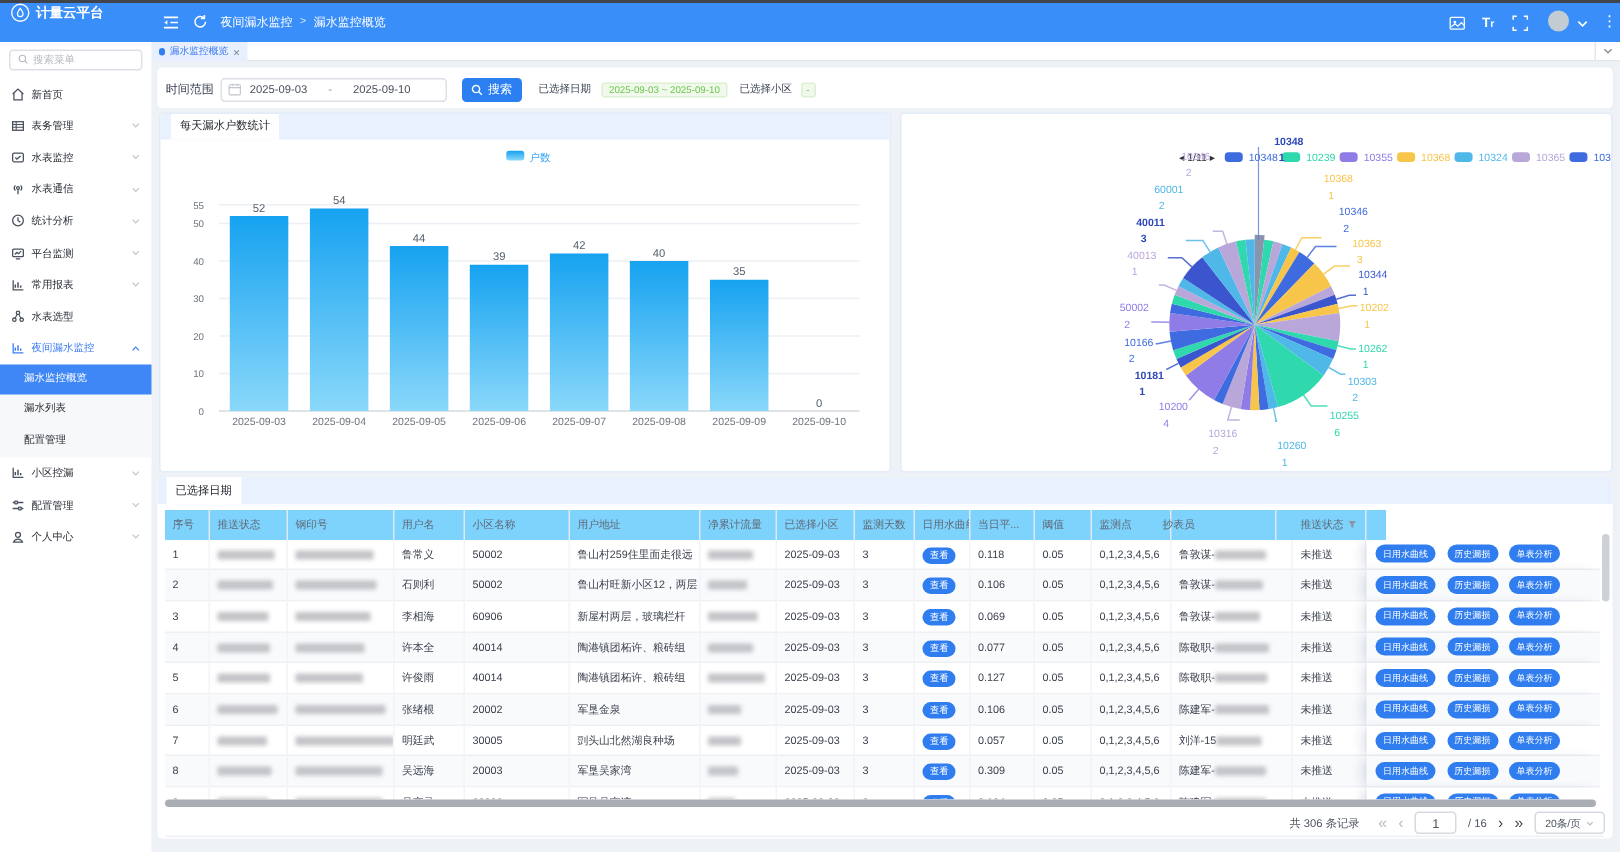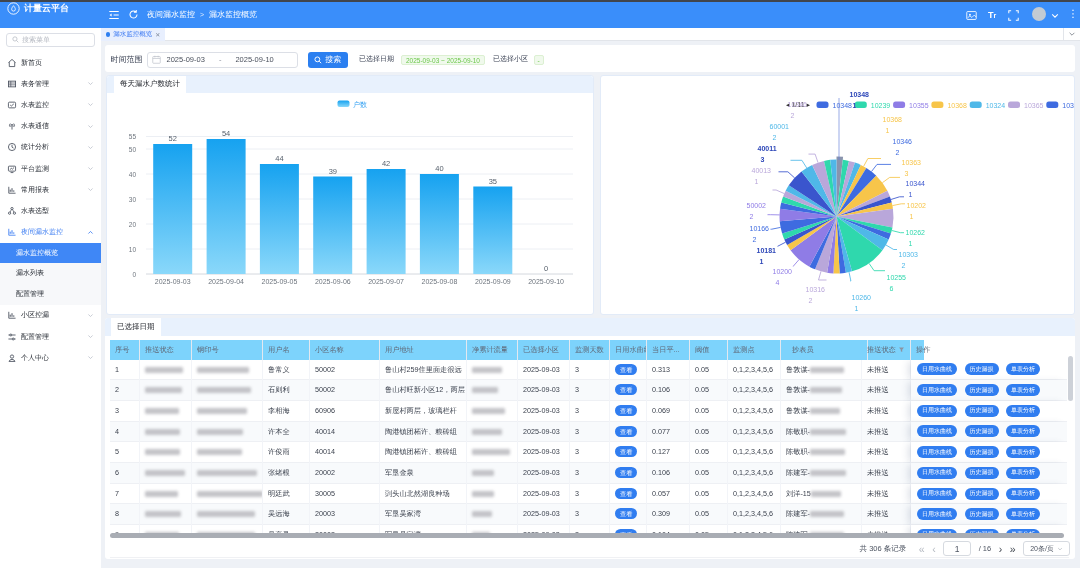--- a/index.html
+++ b/index.html
@@ -421,39 +421,38 @@
         <div class="th" style="left:153px;width:47px">用户名</div>
         <div class="th" style="left:200px;width:70px">小区名称</div>
         <div class="th" style="left:270px;width:87px">用户地址</div>
         <div class="th" style="left:357px;width:51px">净累计流量</div>
         <div class="th" style="left:408px;width:52px">已选择小区</div>
         <div class="th" style="left:460px;width:40px">监测天数</div>
         <div class="th" style="left:500px;width:37px">日用水曲线</div>
         <div class="th" style="left:537px;width:43px">当日平...</div>
         <div class="th" style="left:580px;width:38px">阈值</div>
         <div class="th" style="left:618px;width:53px">监测点</div>
-        <div class="th" style="left:677px;width:81px">抄表员</div>
+        <div class="th" style="left:660px;width:81px">抄表员</div>
         <div class="th" style="left:752px;width:49px">推送状态 <svg width="7" height="7" viewBox="0 0 10 10" style="vertical-align:-1px">
             <path d="M1.5 2h7L6 5.2V8.6L4 7.6V5.2z" fill="#8b93a1" stroke="none"></path>
           </svg></div>
-        <div class="th" style="left:801px;width:161px;border-right:none">操作</div>
       </div>
     <div class="tbody">
         <div class="tr" style="top:0.0px">
           <div class="td" style="left:0px;width:30px">1</div>
           <div class="td" style="left:30px;width:52px"><span class="bl" style="width:38px"></span></div>
           <div class="td" style="left:82px;width:71px"><span class="bl" style="width:52px"></span></div>
           <div class="td" style="left:153px;width:47px">鲁常义</div>
           <div class="td" style="left:200px;width:70px">50002</div>
           <div class="td" style="left:270px;width:87px">鲁山村259住里面走很远</div>
           <div class="td" style="left:357px;width:51px"><span class="bl" style="width:30px"></span></div>
           <div class="td" style="left:408px;width:52px">2025-09-03</div>
           <div class="td" style="left:460px;width:40px">3</div>
           <div class="td" style="left:500px;width:37px"><span class="pill pv">查看</span></div>
-          <div class="td" style="left:537px;width:43px">0.313</div>
+          <div class="td" style="left:537px;width:43px">0.118</div>
           <div class="td" style="left:580px;width:38px">0.05</div>
           <div class="td" style="left:618px;width:53px">0,1,2,3,4,5,6</div>
           <div class="td" style="left:671px;width:81px">鲁敦谋-<span class="bl" style="width:34px"></span></div>
           <div class="td" style="left:752px;width:49px">未推送</div>
         </div>
         <div class="opr" style="top:0.0px">
           <span class="pill">日用水曲线</span>
           <span class="pill">历史漏损</span>
           <span class="pill">单表分析</span>
         </div>

